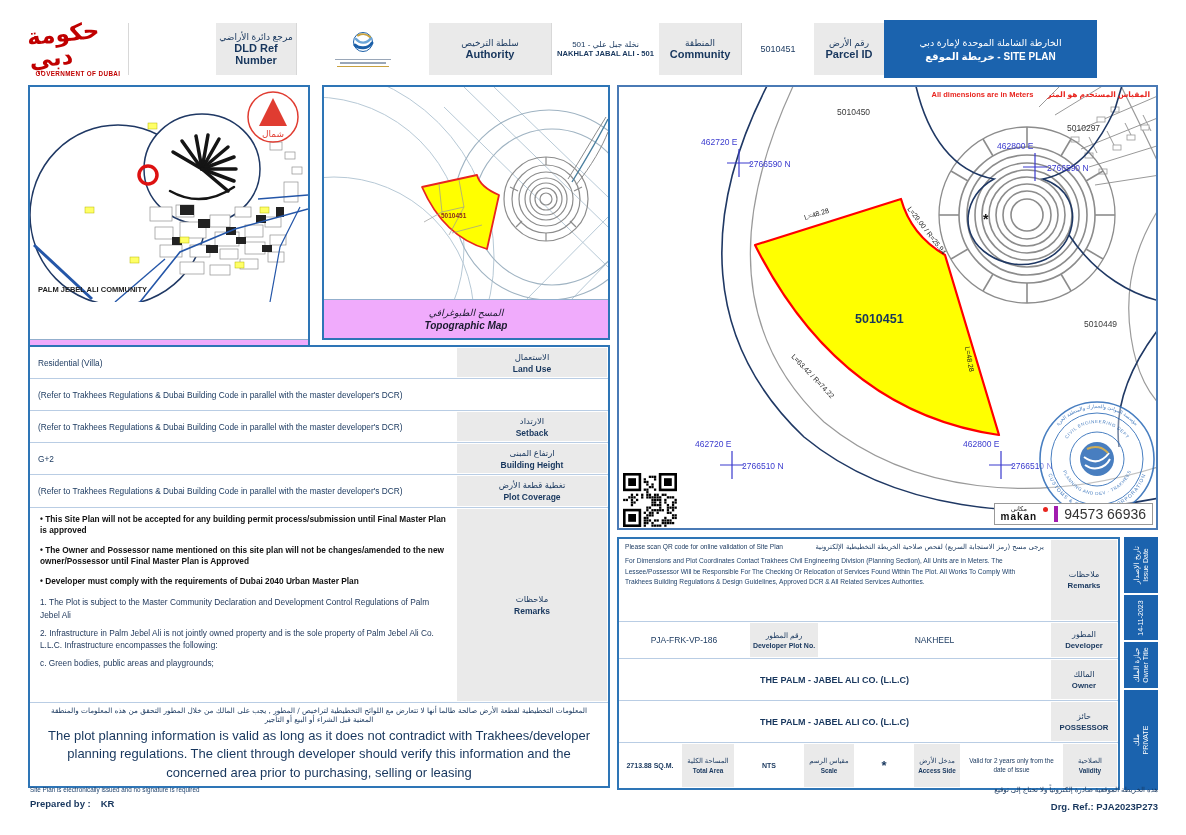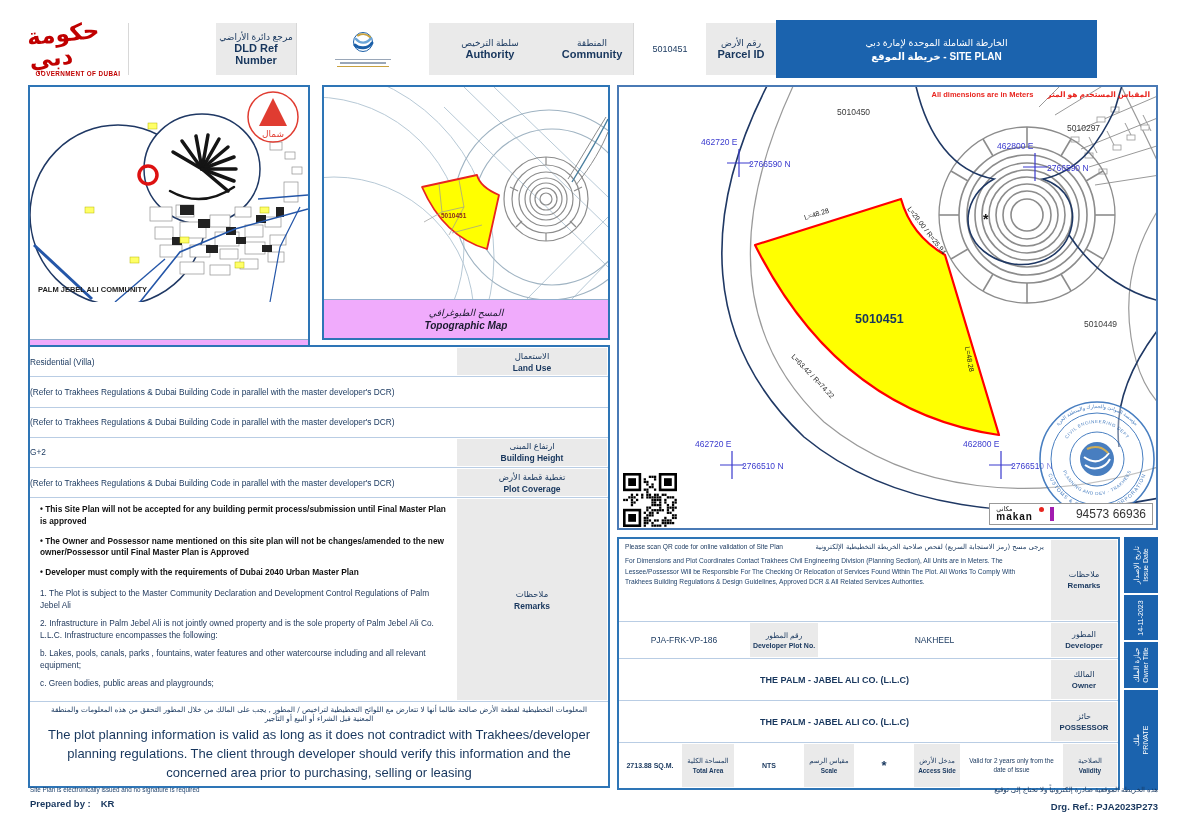--- a/index.html
+++ b/index.html
@@ -23,21 +23,21 @@
   .trkbars{display:flex;flex-direction:column;align-items:center;gap:2px;margin-top:2px;}
   .trkbars i{display:block;height:1.5px;background:#9aa7b8;}
   
   .mapbox{border:2px solid #2e75b6;background:#fff;box-sizing:border-box;overflow:hidden;}
   .mapcap{position:absolute;left:0;right:0;bottom:0;height:38px;background:#f0abfc;border-top:1px solid #93afcd;
           display:flex;flex-direction:column;align-items:center;justify-content:center;color:#1a1a2e;font-style:italic;}
   .mapcap .ar{font-size:9.5px;} .mapcap .en{font-size:10px;font-weight:bold;margin-top:2px;}
   
   .dtable{top:345px;left:28px;width:582px;height:443px;border:2px solid #2e75b6;box-sizing:border-box;display:flex;flex-direction:column;background:#fff;}
   .drow{display:flex;border-bottom:1px solid #b9cde4;box-sizing:border-box;}
-  .dval{flex:1;display:flex;align-items:center;font-size:8.3px;color:#17365d;}
+  .dval{flex:1;display:flex;align-items:center;padding-left:8px;font-size:8.3px;color:#17365d;}
   .dlabel{width:152px;display:flex;}
   .glabel{flex:1;margin:1px;background:#eaeaea;display:flex;flex-direction:column;align-items:center;justify-content:center;text-align:center;color:#17365d;}
   .glabel .ar{font-size:8.5px;} .glabel .en{font-size:8.5px;font-weight:bold;margin-top:2px;}
   .remarksbody{flex:1;padding:6px 10px;font-size:8.3px;line-height:1.35;color:#233b5e;overflow:hidden;}
   .rb-bullet{font-weight:bold;color:#111;margin-bottom:9px;}
   .rb-item{margin-bottom:6px;line-height:1.45;}
   .validrow{flex:1;border-bottom:none;display:flex;flex-direction:column;align-items:center;justify-content:center;text-align:center;padding:3px 10px;box-sizing:border-box;}
   .validrow .ar{font-size:7.3px;font-family:"DejaVu Sans",sans-serif;color:#17365d;margin-bottom:3px;}
   .validrow .en{font-size:13px;color:#17365d;line-height:1.45;}
   
@@ -45,24 +45,24 @@
   .sp-note{position:absolute;top:3px;right:6px;display:flex;gap:14px;font-size:7.5px;font-weight:bold;color:#e8251f;z-index:5;}
   .sp-svg text{font-family:"Liberation Sans","DejaVu Sans",sans-serif;}
   .navyline{fill:none;stroke:#1f3864;stroke-width:1.6;}
   .grayline{fill:none;stroke:#9a9a9a;stroke-width:1.2;}
   .coordtxt{fill:#3a3ace;font-size:8.5px;}
   .dimtxt{fill:#1a1a1a;font-size:7px;}
   .parceltxt{fill:#3a3a3a;font-size:8.5px;}
   .stamp-t{fill:#2f6db8;font-size:5px;letter-spacing:1px;}
   .stamp-ti{fill:#2f6db8;font-size:4.5px;letter-spacing:.6px;}
   .makan{position:absolute;right:3px;bottom:3px;background:#fff;border:1px solid #999;display:flex;align-items:center;gap:6px;padding:2px 6px;z-index:6;}
-  .mk-col{display:flex;flex-direction:column;line-height:1;}
+  .mk-col{display:flex;flex-direction:column;align-items:center;line-height:1;}
   .mk-ar{font-size:6.5px;color:#222;} .mk-en{font-size:10px;font-weight:bold;letter-spacing:1px;color:#111;}
   .mk-dot{width:5px;height:5px;border-radius:50%;background:#e8251f;margin-top:-8px;}
-  .mk-num{font-size:12px;color:#333;border-left:4px solid #a21caf;padding-left:22px;}
+  .mk-num{font-size:14px;color:#333;border-left:4px solid #a21caf;padding-left:6px;}
   
   .itable{top:537px;left:617px;width:503px;height:253px;border:2px solid #2e75b6;box-sizing:border-box;display:flex;flex-direction:column;background:#fff;}
   .irow{display:flex;border-bottom:1px solid #b9cde4;box-sizing:border-box;}
   .ilabel{width:68px;display:flex;}
   .ilabel .glabel .ar{font-size:8px;} .ilabel .glabel .en{font-size:7.8px;}
   .ival{display:flex;align-items:center;justify-content:center;text-align:center;font-size:8.5px;color:#17365d;}
   .rem-content{flex:1;padding:4px 6px;display:flex;flex-direction:column;}
   .rem-top{display:flex;justify-content:space-between;font-size:6.6px;color:#17365d;margin-bottom:5px;}
   .rem-top .ar{font-family:"DejaVu Sans",sans-serif;font-size:6.8px;}
   .rem-para{font-size:6.6px;line-height:1.6;color:#23456e;text-align:left;}
@@ -106,20 +106,24 @@
       <div class="trkbars">
         <i style="width:56px"></i>
           <i style="width:46px"></i>
           <i style="width:52px;background:#c9a23f"></i>
       </div>
     </div>
     <div class="hcell hlabel" style="width:122px">
       <span class="ar">سلطة الترخيص</span>
       <span class="en">Authority</span>
     </div>
+    <div class="hcell hval" style="width:108px">
+      <span class="ar" dir="ltr">نخلة جبل علي - 501</span>
+      <span class="en">NAKHLAT JABAL ALI - 501</span>
+    </div>
     <div class="hcell hlabel" style="width:82px">
       <span class="ar">المنطقة</span>
       <span class="en">Community</span>
     </div>
     <div class="hcell hval" style="width:73px">
       <span class="num">5010451</span>
     </div>
     <div class="hcell hlabel" style="width:70px">
       <span class="ar">رقم الأرض</span>
       <span class="en">Parcel ID</span>
@@ -278,20 +282,26 @@
         <span class="ar">الاستعمال</span>
             <span class="en">Land Use</span>
           </div>
         </div>
     </div>
     <div class="drow" style="height:35px">
       <div class="dval">(Refer to Trakhees Regulations &amp; Dubai Building Code in parallel with the master developer's DCR)</div>
     </div>
     <div class="drow" style="height:35px">
       <div class="dval">(Refer to Trakhees Regulations &amp; Dubai Building Code in parallel with the master developer's DCR)</div>
+      <div class="dlabel">
+          <div class="glabel">
+        <span class="ar">الارتداد</span>
+            <span class="en">Setback</span>
+          </div>
+        </div>
     </div>
     <div class="drow" style="height:35px">
       <div class="dval">G+2</div>
       <div class="dlabel">
           <div class="glabel">
         <span class="ar">ارتفاع المبنى</span>
             <span class="en">Building Height</span>
           </div>
         </div>
     </div>
@@ -304,21 +314,20 @@
           </div>
         </div>
     </div>
     <div class="drow" style="height:213px">
       <div class="remarksbody">
         <div class="rb-bullet">• This Site Plan will not be accepted for any building permit process/submission until Final Master Plan is approved</div>
         <div class="rb-bullet">• The Owner and Possessor name mentioned on this site plan will not be changes/amended to the new owner/Possessor until Final Master Plan is Approved</div>
         <div class="rb-bullet">• Developer must comply with the requirements of Dubai 2040 Urban Master Plan</div>
         <div class="rb-item">1. The Plot is subject to the Master Community Declaration and Development Control Regulations of Palm Jebel Ali</div>
         <div class="rb-item">2. Infrastructure in Palm Jebel Ali is not jointly owned property and is the sole property of Palm Jebel Ali Co. L.L.C. Infrastructure encompasses the following:</div>
-        <div class="rb-item">b. Lakes, pools, canals, parks , fountains, water features and other watercourse including and all relevant equipment;</div>
         <div class="rb-item">c. Green bodies, public areas and playgrounds;</div>
 
       </div>
       <div class="dlabel">
           <div class="glabel">
         <span class="ar">ملاحظات</span>
             <span class="en">Remarks</span>
           </div>
         </div>
     </div>

